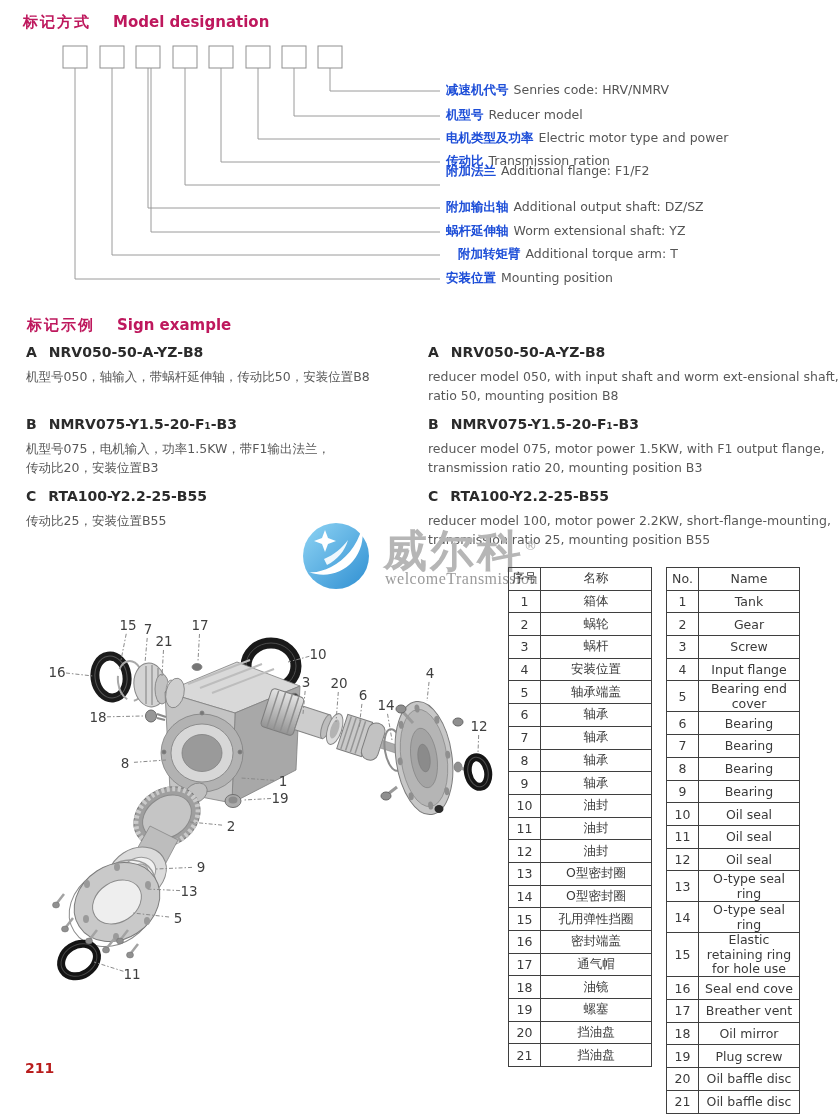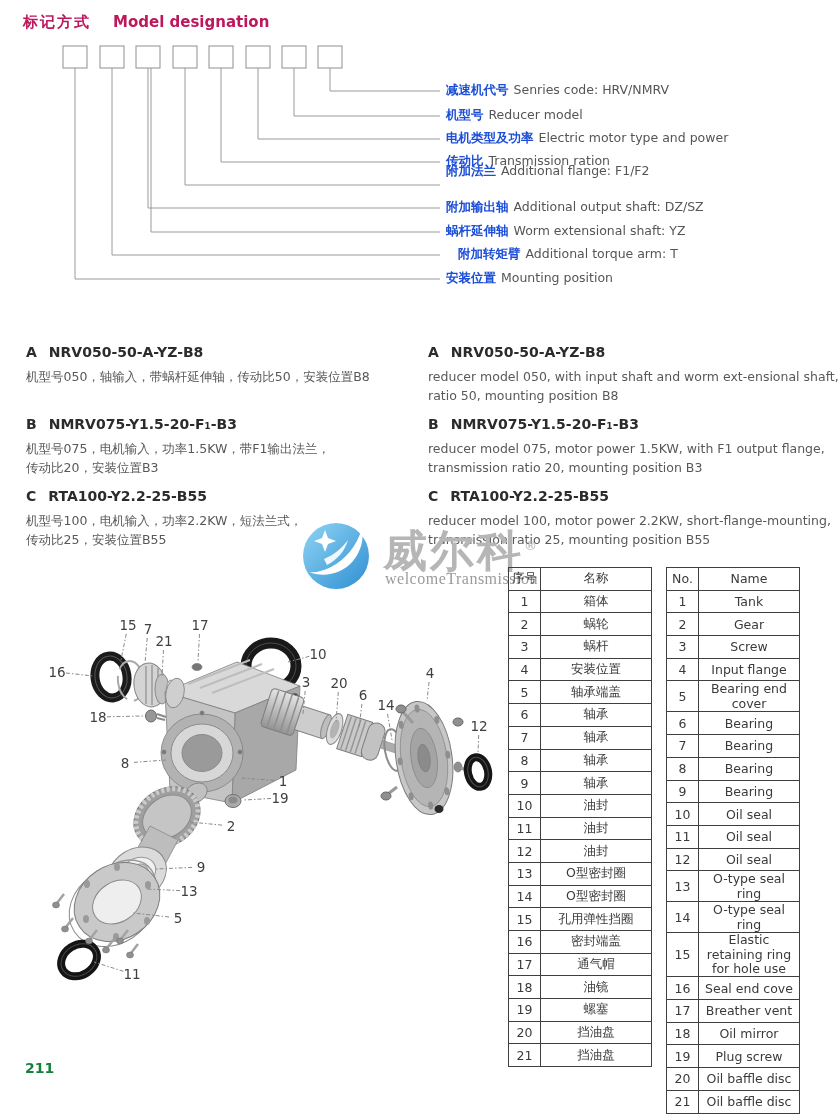--- a/index.html
+++ b/index.html
@@ -31,21 +31,21 @@
 
   
   table.parts{position:absolute;top:567px;border-collapse:collapse;border:1.5px solid #3f3f3f;table-layout:fixed;}
   #table-cn{left:508px;width:144px;}
   #table-en{left:666px;width:134px;}
   table.parts th,table.parts td{border:1px solid #3f3f3f;height:21.7px;padding:0;text-align:center;vertical-align:middle;font-weight:normal;font-size:12.5px;color:#3a3a3a;overflow:hidden;}
   #table-cn col.c1,#table-en col.c1{width:32px;}
   td.sm{font-size:11px;}
   td.xs{font-size:8.5px;line-height:1.15;}
 
-  .page-num{position:absolute;left:25px;top:1060px;font-size:14px;font-weight:bold;color:#15803d;}
+  .page-num{position:absolute;left:25px;top:1060px;font-size:14px;font-weight:bold;color:#b91c1c;}
 </style>
 </head>
 <body>
 
 <div class="page">
 
   <svg id="art" viewBox="0 0 840 1120" xmlns="http://www.w3.org/2000/svg">
     <defs>
       <linearGradient id="met" x1="0" y1="0" x2="0" y2="1">
         <stop offset="0" stop-color="#e4e4e4"></stop>
@@ -303,34 +303,36 @@
       <div class="desig-label" style="top: 107px;"><span class="cn">机型号</span><span class="en">Reducer model</span></div>
       <div class="desig-label" style="top: 130px;"><span class="cn">电机类型及功率</span><span class="en">Electric motor type and power</span></div>
       <div class="desig-label" style="top: 153px;"><span class="cn">传动比</span><span class="en">Transmission ration</span></div>
       <div class="desig-label" style="top: 163px;"><span class="cn">附加法兰</span><span class="en">Additional flange: F1/F2</span></div>
       <div class="desig-label" style="top: 199px;"><span class="cn">附加输出轴</span><span class="en">Additional output shaft: DZ/SZ</span></div>
       <div class="desig-label" style="top: 223px; text-align: center;"><span class="cn">蜗杆延伸轴</span><span class="en">Worm extensional shaft: YZ</span></div>
       <div class="desig-label" style="top: 246px; padding-left: 12px;"><span class="cn">附加转矩臂</span><span class="en">Additional torque arm: T</span></div>
       <div class="desig-label" style="top: 270px;"><span class="cn">安装位置</span><span class="en">Mounting position</span></div>
     </div>
 
+  <div class="sec-title" style="left:27px;top:316px;">
+    <span class="cn">标记示例</span><span class="en">Sign example</span>
+  </div>
 
   <div id="examples">
       <div class="ex-block" style="left: 26px; top: 344px;">
         <div class="ex-code"><span class="ex-tag">A</span><span>NRV050-50-A-YZ-B8</span></div>
         <div class="ex-line">机型号050，轴输入，带蜗杆延伸轴，传动比50，安装位置B8</div>
       </div>
       <div class="ex-block" style="left: 26px; top: 416px;">
         <div class="ex-code"><span class="ex-tag">B</span><span>NMRV075-Y1.5-20-F₁-B3</span></div>
         <div class="ex-line">机型号075，电机输入，功率1.5KW，带F1输出法兰，</div>
         <div class="ex-line">传动比20，安装位置B3</div>
       </div>
       <div class="ex-block" style="left: 26px; top: 488px;">
         <div class="ex-code"><span class="ex-tag">C</span><span>RTA100-Y2.2-25-B55</span></div>
-        <div class="ex-line">机型号100，电机输入，功率2.2KW，短法兰式，</div>
         <div class="ex-line">传动比25，安装位置B55</div>
       </div>
       <div class="ex-block" style="left: 428px; top: 344px;">
         <div class="ex-code"><span class="ex-tag">A</span><span>NRV050-50-A-YZ-B8</span></div>
         <div class="ex-line">reducer model 050, with input shaft and worm ext-ensional shaft,</div>
         <div class="ex-line">ratio 50, mounting position B8</div>
       </div>
       <div class="ex-block" style="left: 428px; top: 416px;">
         <div class="ex-code"><span class="ex-tag">B</span><span>NMRV075-Y1.5-20-F₁-B3</span></div>
         <div class="ex-line">reducer model 075, motor power 1.5KW, with F1 output flange,</div>

